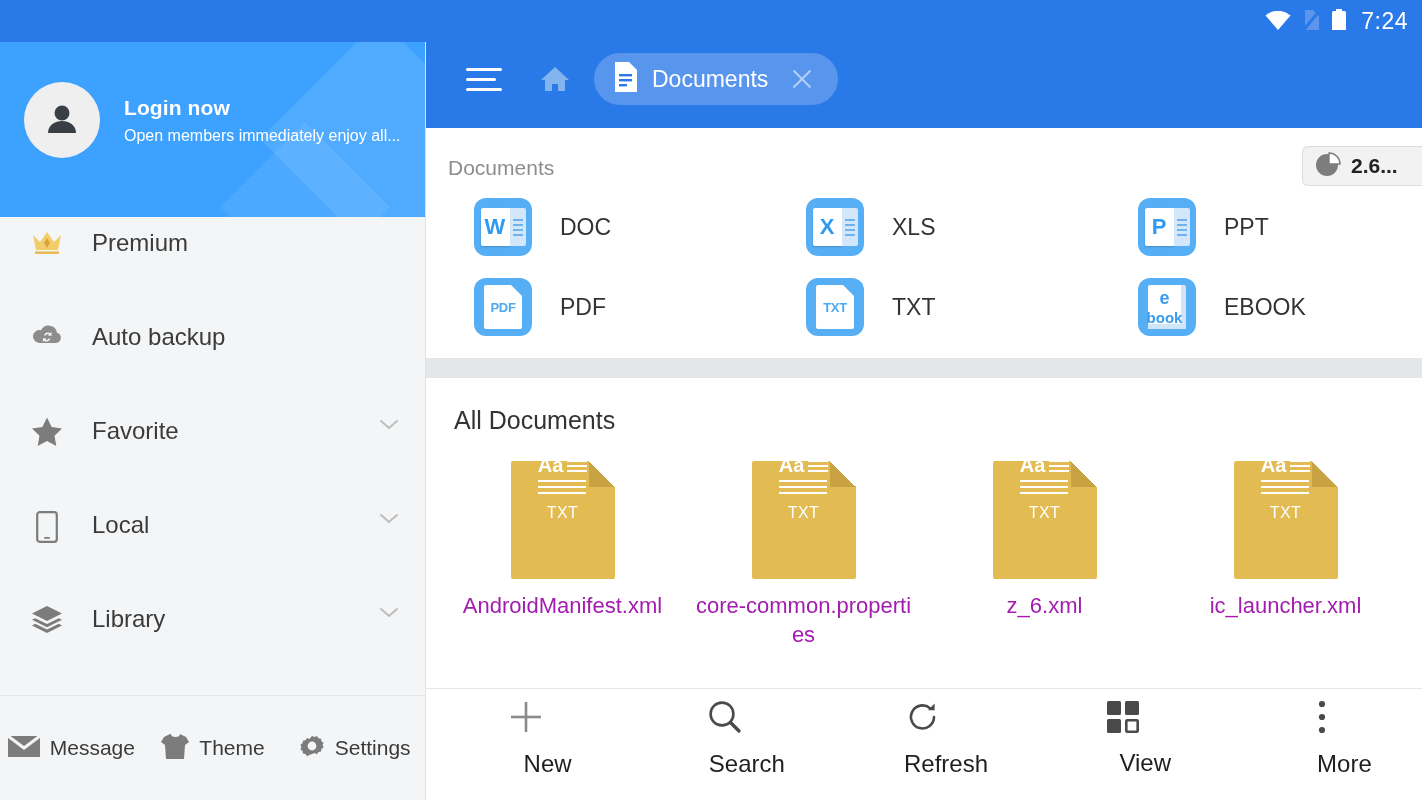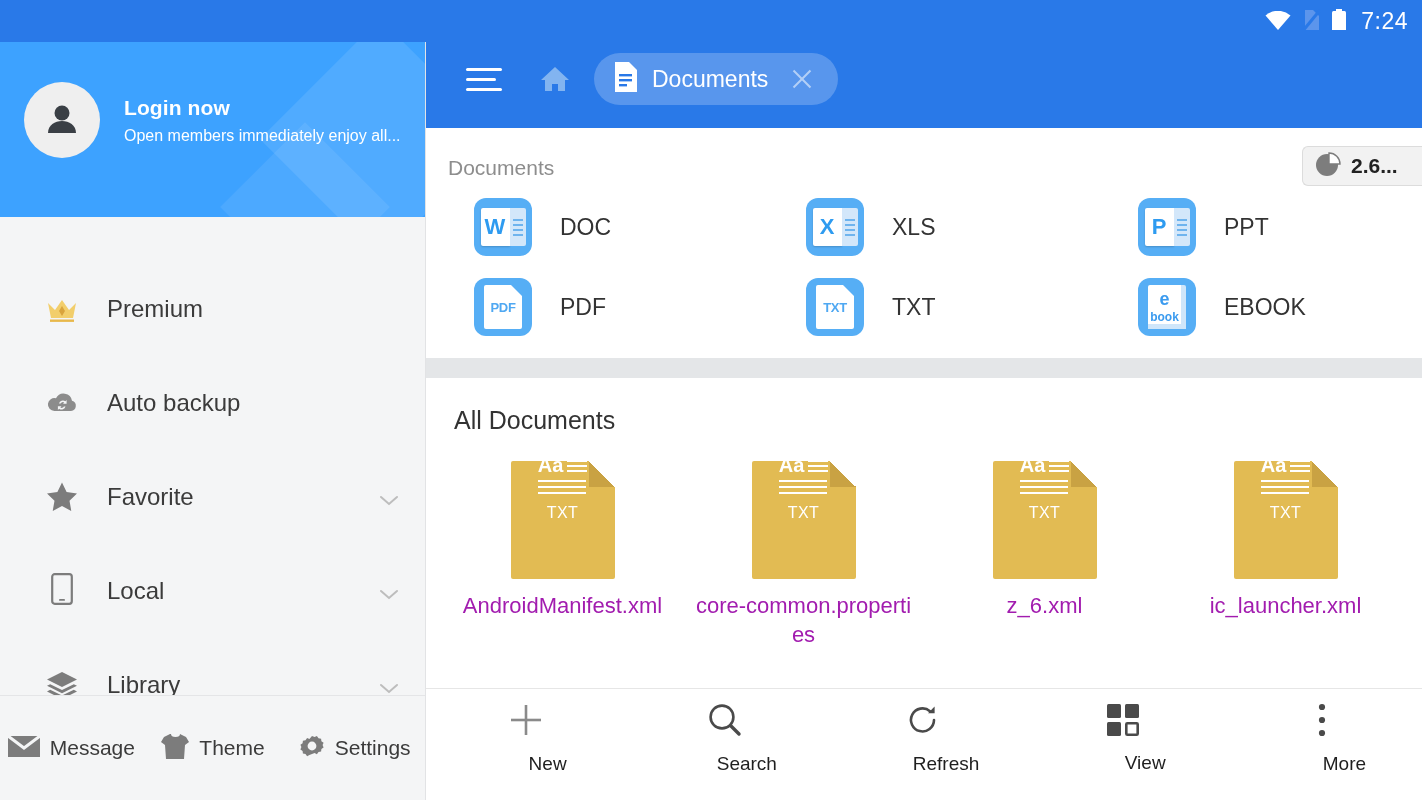--- a/index.html
+++ b/index.html
@@ -61,22 +61,22 @@
     letter-spacing: 0.1px;
   }
   #login-sub {
     color: #ffffff; font-size: 16px; margin-top: 7px;
     white-space: nowrap; max-width: 290px; overflow: hidden;
   }
 
   #drawer-list { padding-top: 12px; }
   .drawer-item {
     height: 94px;
-    display: flex; align-items: flex-end;
-    padding: 0 24px 0 43px;
+    display: flex; align-items: flex-start;
+    padding: 0 24px 0 28px;
     cursor: pointer;
   }
   .drawer-item .di-icon {
     width: 38px; display: flex; align-items: center; justify-content: center;
     flex-shrink: 0;
   }
   .drawer-item .di-label {
     margin-left: 26px; font-size: 24px; color: #3b3b3b;
     flex: 1;
   }
@@ -224,21 +224,21 @@
     font-size: 13px; font-weight: bold; color: #4FA8F2; letter-spacing: -0.3px;
   }
 
   .ebook-sheet {
     width: 38px; height: 44px; background: #ffffff; border-radius: 2px;
     display: flex; flex-direction: column;
     align-items: center; justify-content: center;
     position: relative; border-right: 5px solid #CFE6FA;
   }
   .ebook-sheet .eb-e { font-size: 18px; font-weight: bold; color: #3B9BEF; line-height: 1; }
-  .ebook-sheet .eb-book { font-size: 12px; font-weight: bold; color: #3B9BEF; margin-top: 2px; }
+  .ebook-sheet .eb-book { font-size: 15px; font-weight: bold; color: #3B9BEF; margin-top: 2px; }
   .ebook-sheet::after {
     content:""; position:absolute; bottom: 0; left: 0; right: -5px;
     height: 5px; background: #CFE6FA;
   }
 
   #section-divider { height: 20px; background: #E4E6E8; }
 
   #all-docs-title {
     font-size: 25px; color: #333;
     padding: 28px 0 0 28px;
@@ -289,21 +289,21 @@
     width: 996px; height: 100px;
     background: #ffffff;
     border-top: 1px solid #E6E6E6;
     display: flex; align-items: center;
   }
   .tb-btn {
     flex: 1; display: flex; flex-direction: column;
     align-items: center; justify-content: center; gap: 11px;
     cursor: pointer;
   }
-  .tb-label { font-size: 19px; color: #1f1f1f; margin-left: 44px; }
+  .tb-label { font-size: 24px; color: #1f1f1f; margin-left: 44px; }
 </style>
 </head>
 <body>
 
 <div id="status-bar">
   <span class="sb-icon">
     <svg width="26" height="20" viewBox="0 0 26 20">
         <path d="M13 19 L0.5 4.5 A19 19 0 0 1 25.5 4.5 Z" fill="#fff"></path>
       </svg>
   </span>

